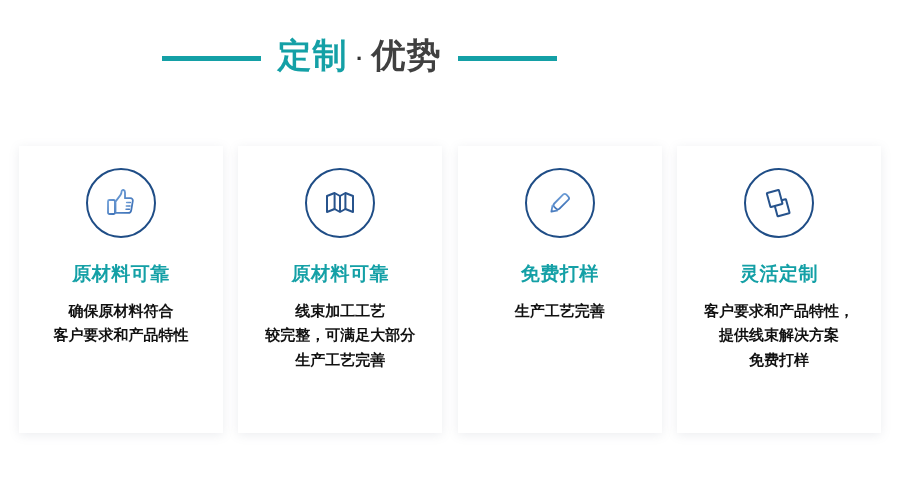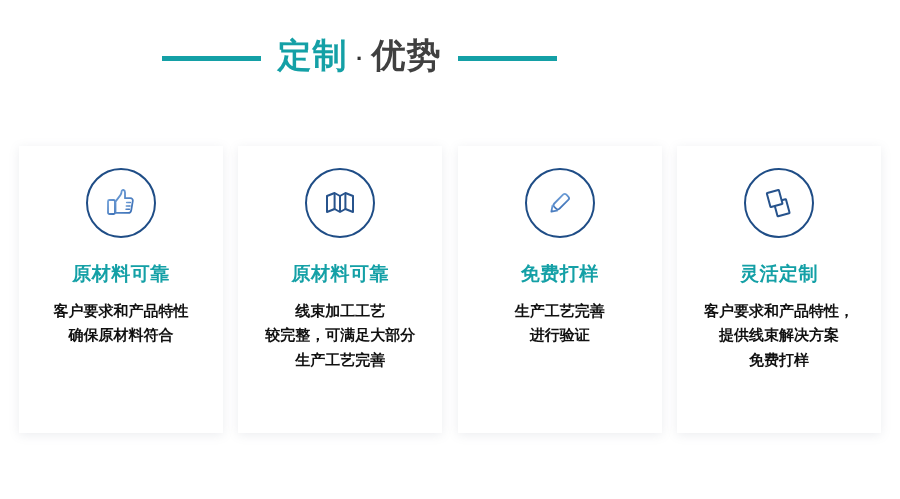--- a/index.html
+++ b/index.html
@@ -145,22 +145,22 @@
           <path d="M11.5 15.6 L16.2 9.4 C17.1 8.1 17.6 6.9 17.6 5.6 C17.6 4.5 18.4 3.8 19.4 4.0
                    C20.4 4.2 21.0 5.1 21.0 6.5 L21.0 12.2 L26.3 12.2
                    C28.0 12.2 29.1 13.4 28.8 14.9 L27.2 24.3
                    C26.9 25.9 25.8 26.9 24.3 26.9 L11.5 26.9 Z" fill="none" stroke="url(#g1)" stroke-width="1.8" stroke-linejoin="round"></path>
           <path d="M22.6 16.6 L26.4 16.6 M22.3 20.0 L26.0 20.0 M22.0 23.3 L25.4 23.3" stroke="url(#g1)" stroke-width="1.5" stroke-linecap="round"></path>
         </svg>
       </span>
     </div>
     <div class="card-title">原材料可靠</div>
     <div class="card-desc">
+      <span class="line">确保原材料符合</span>
       <span class="line">客户要求和产品特性</span>
-      <span class="line">确保原材料符合</span>
     </div>
   </div>
 
   <div class="card">
     <div class="icon-ring">
       <span>
         <svg width="34" height="34" viewBox="0 0 34 34">
           <path d="M4 10 L11.6 7 L17 10 L22.4 7 L30 10 L30 26 L22.4 23 L17 26 L11.6 23 L4 26 Z" fill="none" stroke="#27538c" stroke-width="2" stroke-linejoin="round"></path>
           <path d="M11.6 7 L11.6 23 M22.4 7 L22.4 23 M17 10 L17 26" fill="none" stroke="#27538c" stroke-width="2" stroke-linejoin="round"></path>
         </svg>
@@ -189,21 +189,20 @@
             <path d="M13.3 23.8 L17 29.2 L20.7 23.8" fill="none" stroke="url(#g3)" stroke-width="1.8" stroke-linejoin="round"></path>
             <path d="M13.3 11.2 L20.7 11.2" stroke="url(#g3)" stroke-width="1.5"></path>
             <path d="M17 13.4 L17 23.4" stroke="url(#g3)" stroke-width="1.3"></path>
           </g>
         </svg>
       </span>
     </div>
     <div class="card-title">免费打样</div>
     <div class="card-desc">
       <span class="line">生产工艺完善</span>
-      <span class="line">进行验证</span>
     </div>
   </div>
 
   <div class="card">
     <div class="icon-ring">
       <span>
         <svg width="34" height="34" viewBox="0 0 34 34">
           <rect x="13.5" y="14.5" width="12.5" height="14.5" rx="0.6" transform="rotate(-15 19.75 21.75)" fill="#ffffff" stroke="#27538c" stroke-width="2" stroke-linejoin="round"></rect>
           <rect x="6.4" y="5.2" width="12.5" height="14.5" rx="0.6" transform="rotate(-15 12.65 12.45)" fill="#ffffff" stroke="#27538c" stroke-width="2" stroke-linejoin="round"></rect>
         </svg>

